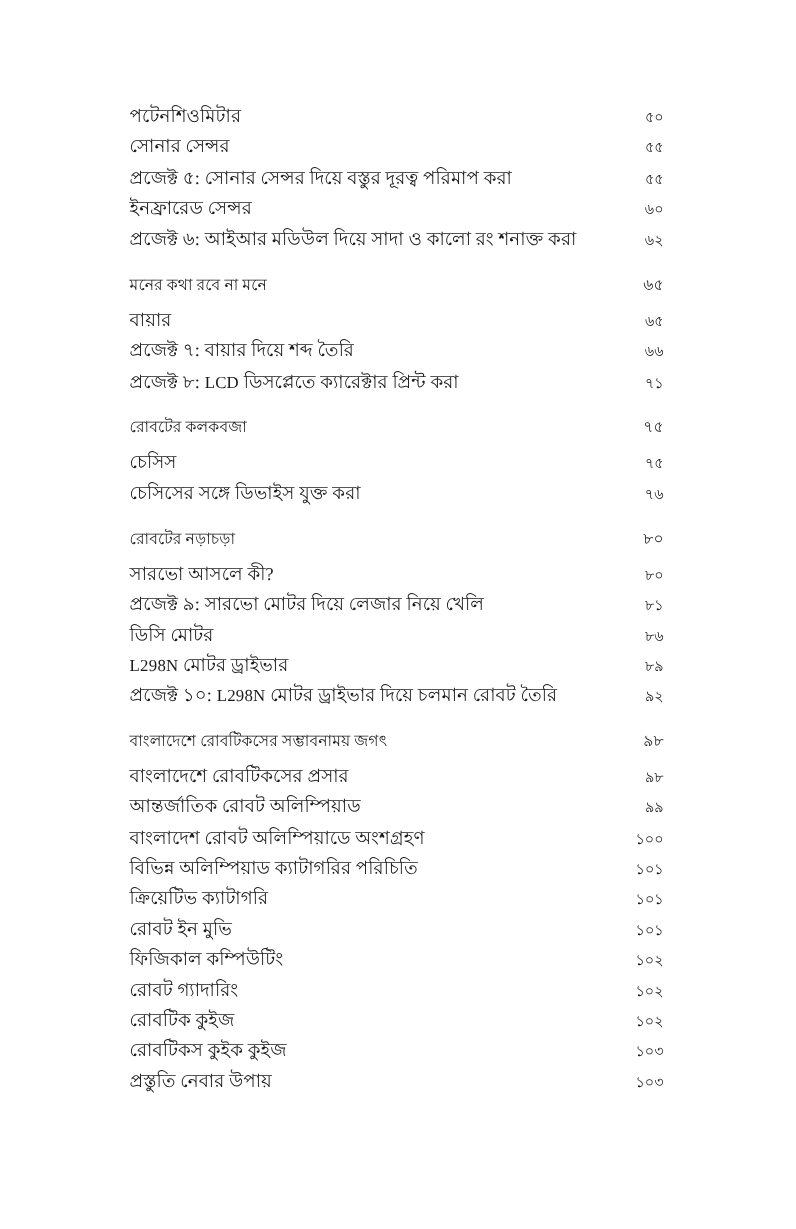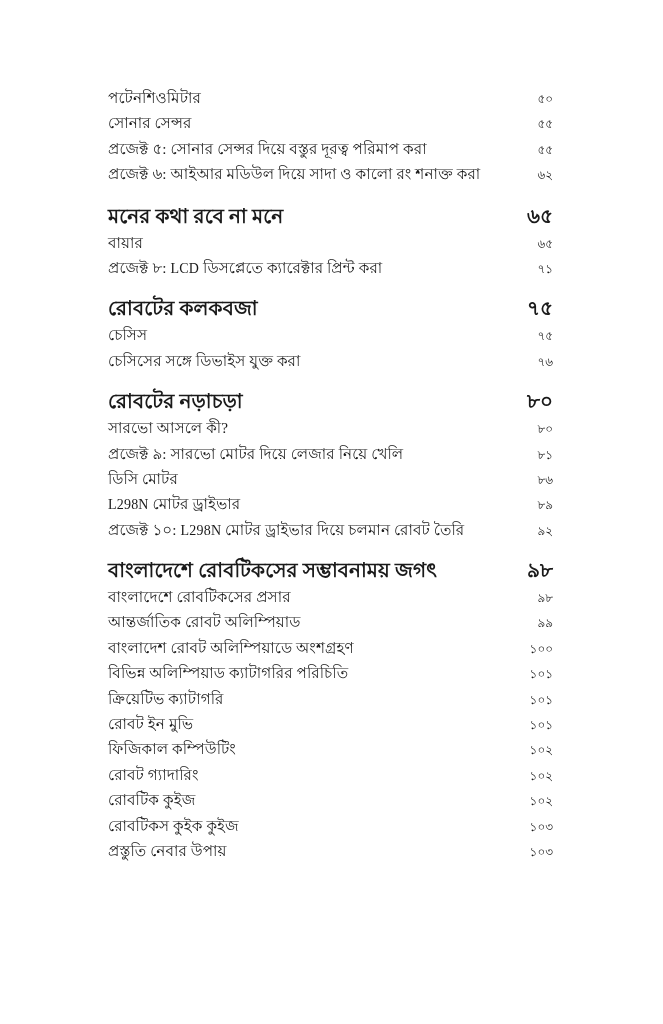--- a/index.html
+++ b/index.html
@@ -55,22 +55,22 @@
     min-width: 34px;
   }
 
   
   .toc-row.section {
     height: 29px;
     margin-top: 13px;
   }
   .toc-row.section .title,
   .toc-row.section .pageno {
-    font-weight: bold;
-    font-size: 20px;
+    font-weight: normal;
+    font-size: 13px;
   }
 
   .toc-row.first-section {
     margin-top: 14px;
   }
 
   
   .lat {
     font-family: "Liberation Serif", "DejaVu Serif", serif;
     font-size: 14px;
@@ -91,35 +91,45 @@
         <span class="title">সোনার সেন্সর</span>
         <span class="dots"></span>
         <span class="pageno">৫৫</span>
       </div>
       <div class="toc-row">
         <span class="title">প্রজেক্ট ৫: সোনার সেন্সর দিয়ে বস্তুর দূরত্ব পরিমাপ করা</span>
         <span class="dots"></span>
         <span class="pageno">৫৫</span>
       </div>
       <div class="toc-row">
+        <span class="title">ইনফ্রারেড সেন্সর</span>
+        <span class="dots"></span>
+        <span class="pageno">৬০</span>
+      </div>
+      <div class="toc-row">
         <span class="title">প্রজেক্ট ৬: আইআর মডিউল দিয়ে সাদা ও কালো রং শনাক্ত করা</span>
         <span class="dots"></span>
         <span class="pageno">৬২</span>
       </div>
       <div class="toc-row section first-section">
         <span class="title">মনের কথা রবে না মনে</span>
         <span class="dots"></span>
         <span class="pageno">৬৫</span>
       </div>
       <div class="toc-row">
         <span class="title">বায়ার</span>
         <span class="dots"></span>
         <span class="pageno">৬৫</span>
       </div>
       <div class="toc-row">
+        <span class="title">প্রজেক্ট ৭: বায়ার দিয়ে শব্দ তৈরি</span>
+        <span class="dots"></span>
+        <span class="pageno">৬৬</span>
+      </div>
+      <div class="toc-row">
         <span class="title">প্রজেক্ট ৮: <span class="lat">LCD</span> ডিসপ্লেতে ক্যারেক্টার প্রিন্ট করা</span>
         <span class="dots"></span>
         <span class="pageno">৭১</span>
       </div>
       <div class="toc-row section">
         <span class="title">রোবটের কলকবজা</span>
         <span class="dots"></span>
         <span class="pageno">৭৫</span>
       </div>
       <div class="toc-row">

